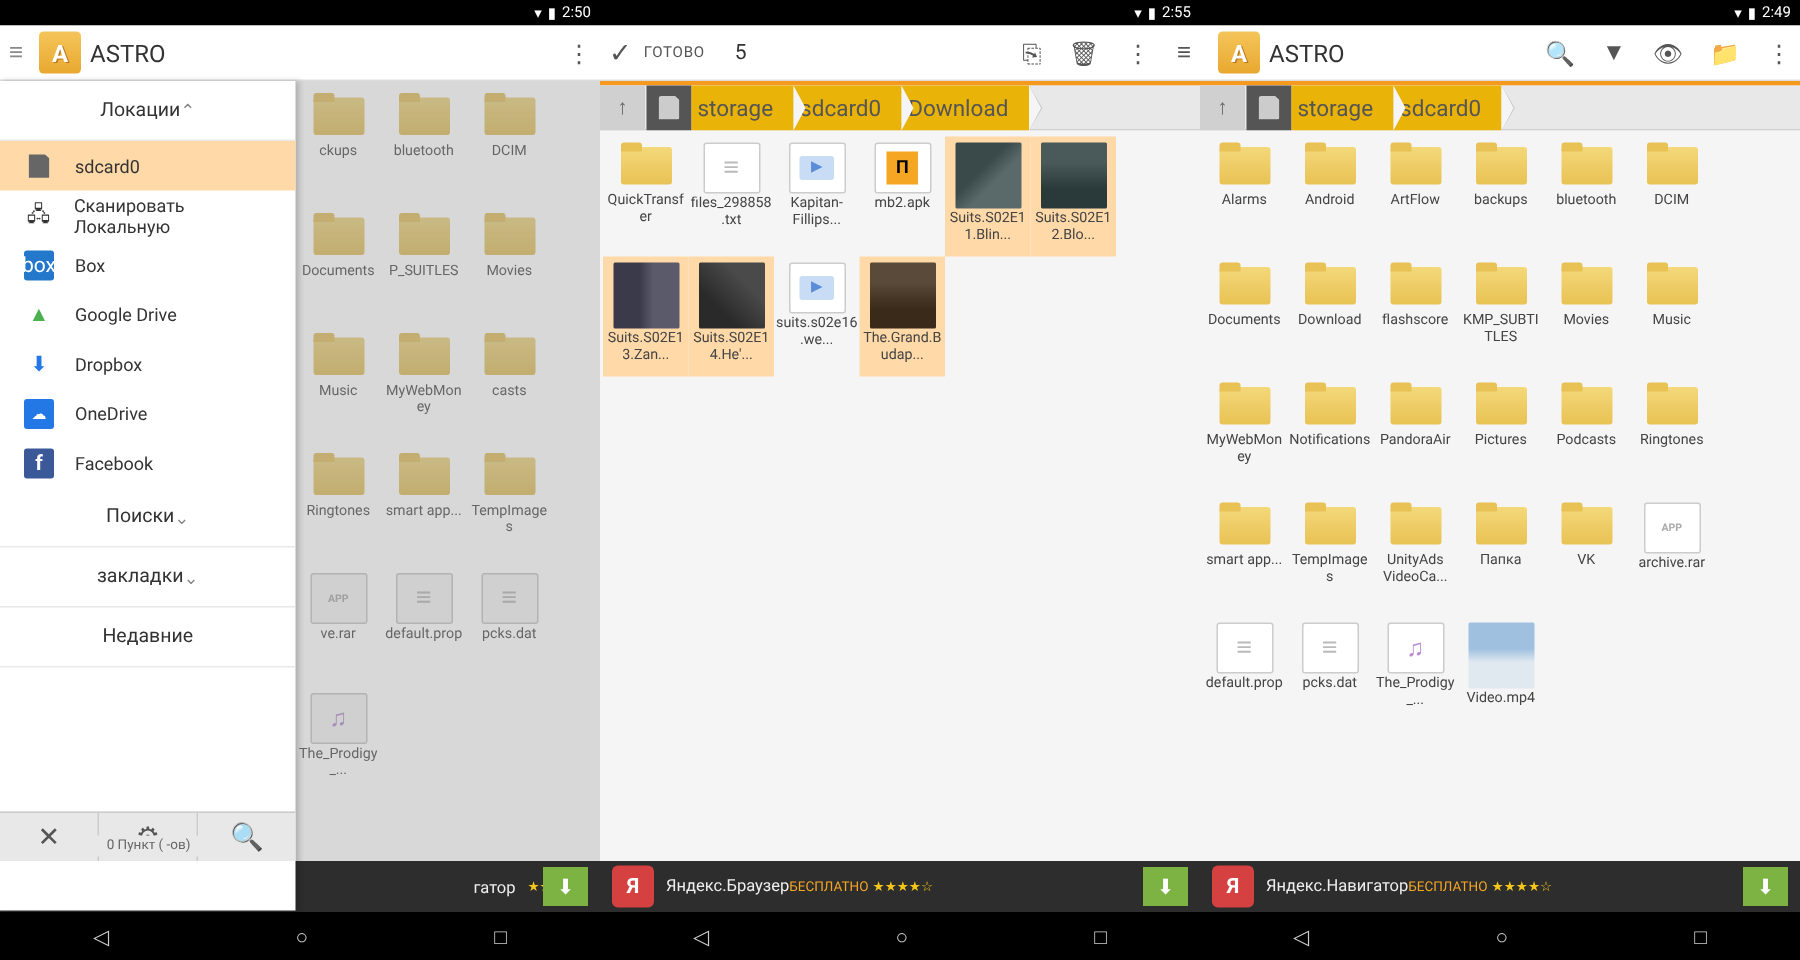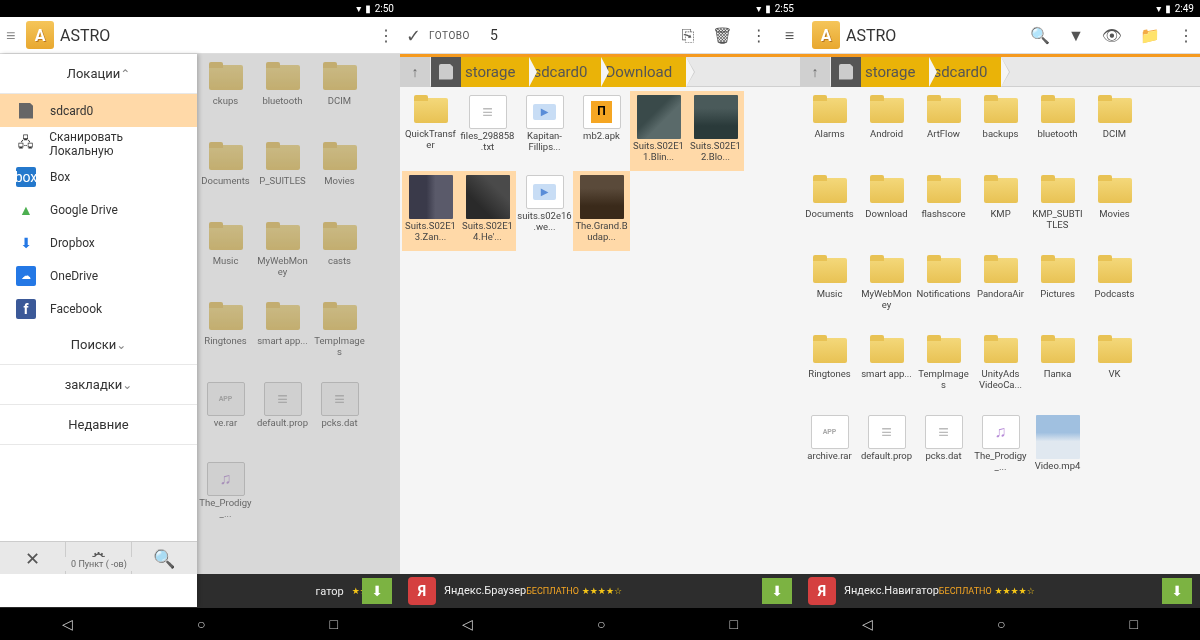--- a/index.html
+++ b/index.html
@@ -399,24 +399,20 @@
         <div class="item">
           <div class="folder-icon"></div>
           <div class="label">Download</div>
         </div>
         <div class="item">
           <div class="folder-icon"></div>
           <div class="label">flashscore</div>
         </div>
         <div class="item">
           <div class="folder-icon"></div>
-          <div class="label">KMP</div>
-        </div>
-        <div class="item">
-          <div class="folder-icon"></div>
           <div class="label">KMP_SUBTITLES</div>
         </div>
         <div class="item">
           <div class="folder-icon"></div>
           <div class="label">Movies</div>
         </div>
         <div class="item">
           <div class="folder-icon"></div>
           <div class="label">Music</div>
         </div>

